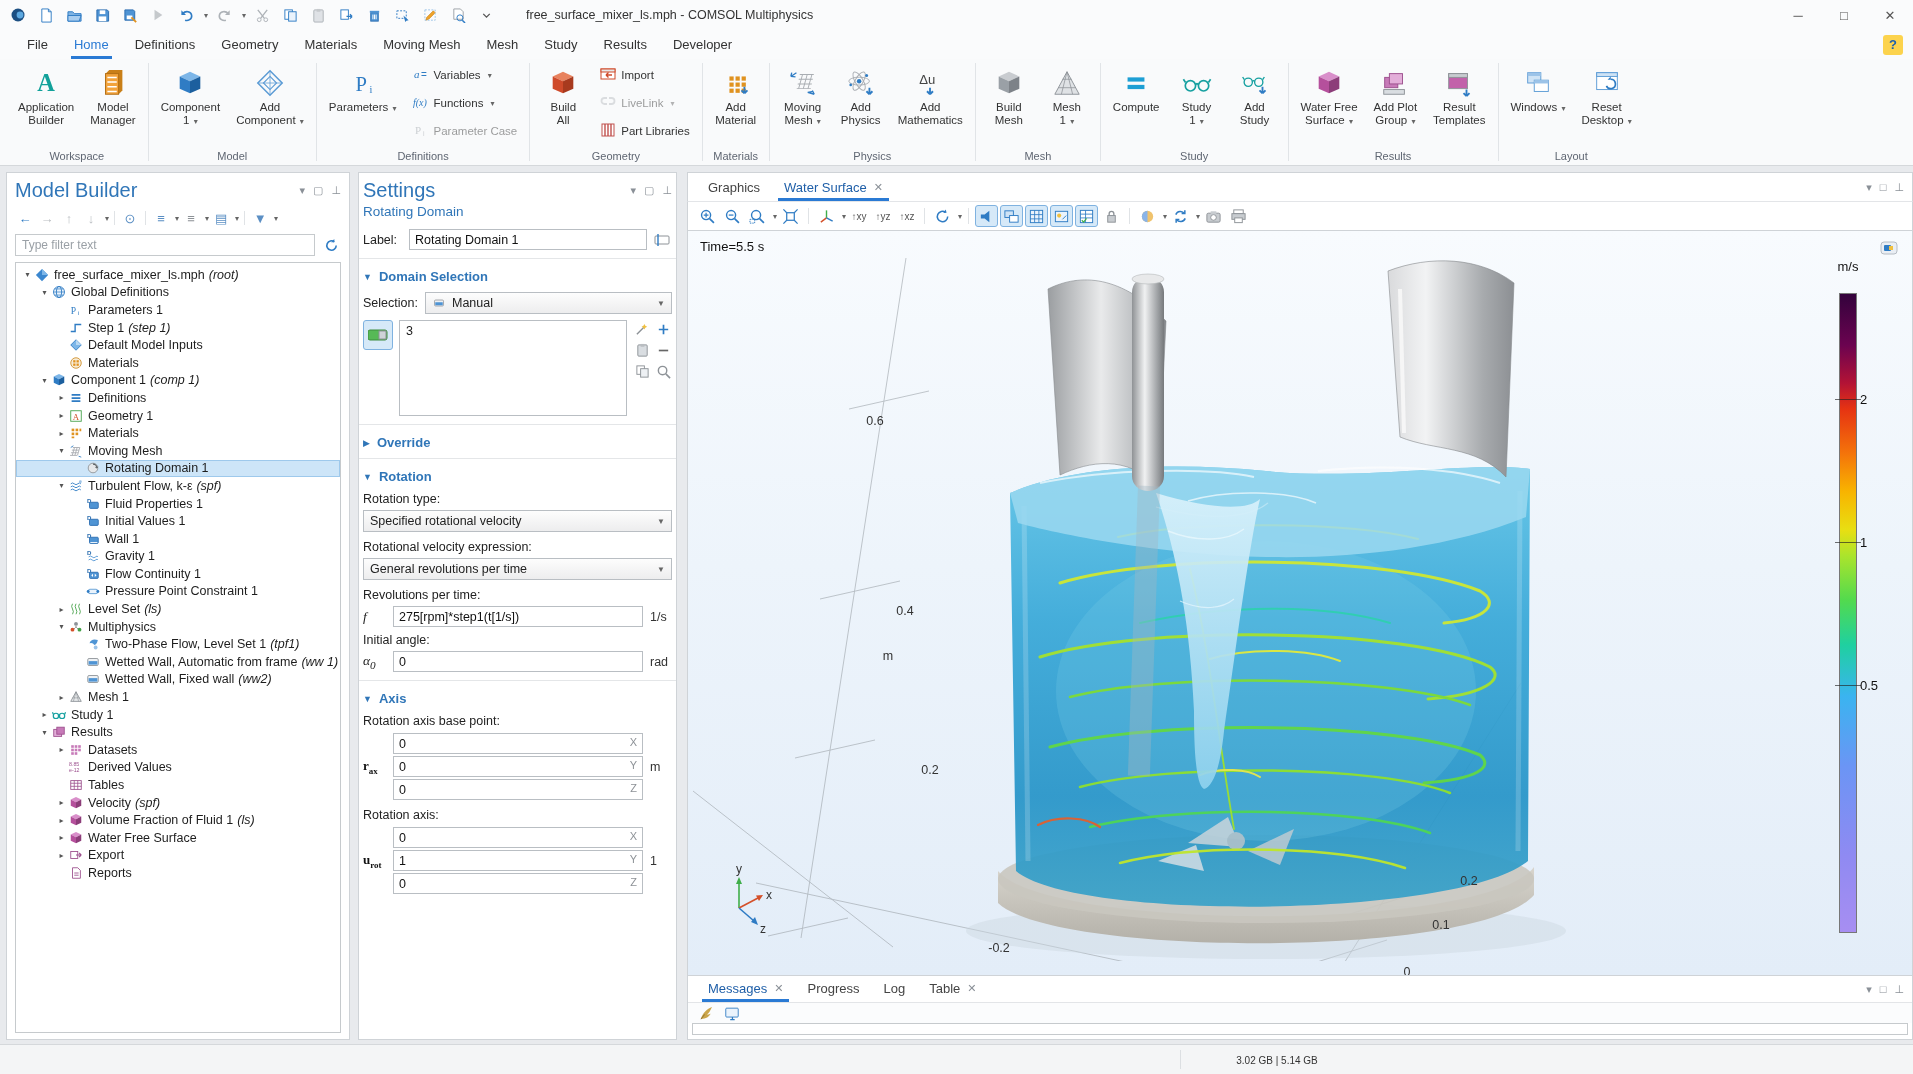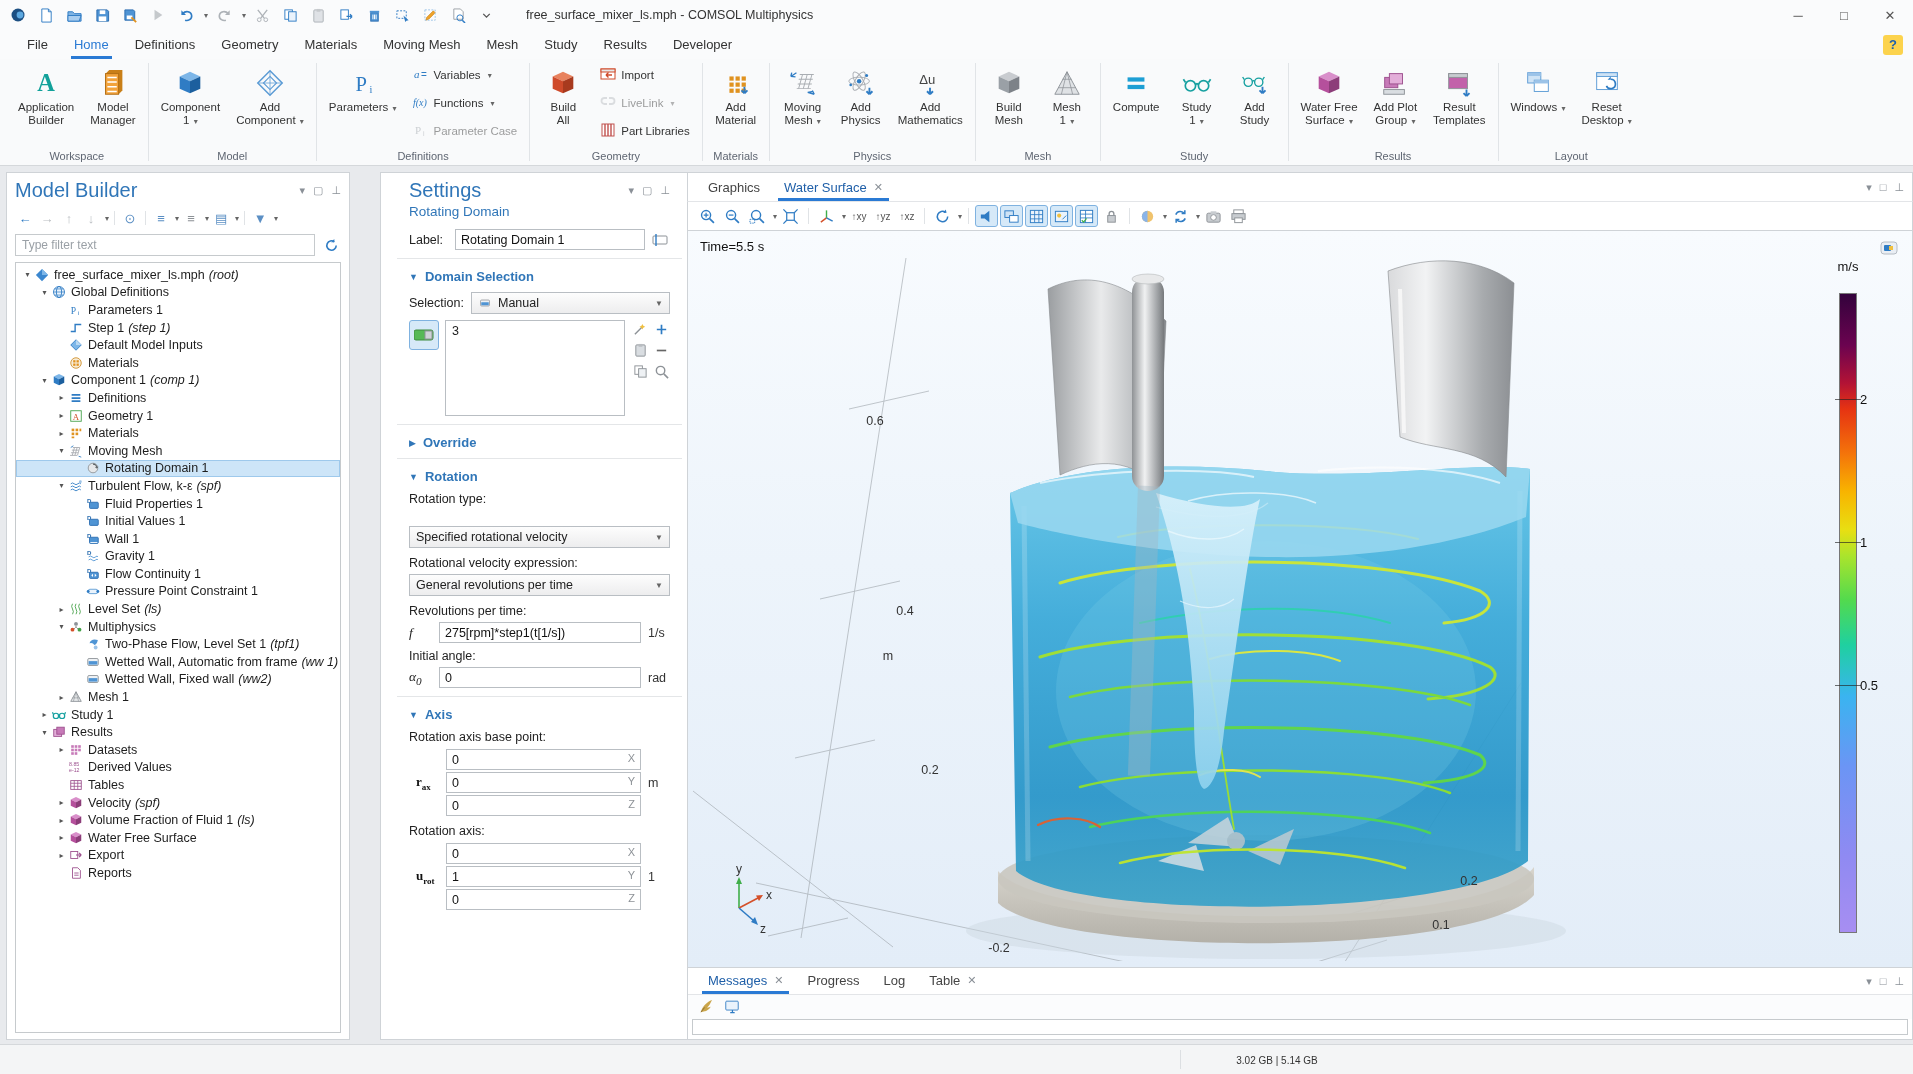--- a/index.html
+++ b/index.html
@@ -47,21 +47,21 @@
   .rsmallcol { display:flex; flex-direction:column; justify-content:space-between;
     padding:2px 2px; height:82px; }
   .rsmall { display:flex; align-items:center; gap:5px; font-size:11.5px; color:#333;
     padding:2px 6px; border-radius:3px; }
   .dd { font-size:8px; color:#666; margin-left:2px; }
 
   
   .panel { position:absolute; top:172px; background:#fff; border:1px solid #cfd3d7; }
   #mb-panel { left:6px; width:344px; height:868px; display:flex; flex-direction:column;
     padding:6px 8px; }
-  #settings-panel { left:380px; width:319px; height:868px; padding:6px 28px; overflow:hidden; }
+  #settings-panel { left:358px; width:319px; height:868px; padding:6px 4px; overflow:hidden; }
   #graphics-col { position:absolute; left:687px; top:172px; width:1226px; height:868px;
     display:flex; flex-direction:column; }
 
   .phead { display:flex; align-items:center; }
   .ptitle { font-size:20px; color:#3076b8; }
   .phead-icons { margin-left:auto; display:flex; gap:8px; color:#8a9097; font-size:11px; }
   .phead-icons span { cursor:default; }
 
   
   #mb-toolbar { display:flex; align-items:center; gap:2px; margin:6px 0 6px 0; height:20px; }
@@ -100,21 +100,21 @@
     border-radius:3px; display:flex; align-items:center; justify-content:center; }
   #sel-list { flex:1; height:96px; border:1px solid #b9bec3; background:#fff;
     padding:3px 6px; font-size:12.5px; }
   #sel-icons { display:grid; grid-template-columns:18px 18px; grid-auto-rows:18px; gap:3px; }
   .sel-ic { display:flex; align-items:center; justify-content:center; border-radius:2px; }
   .sfield { position:relative; flex:1; }
   .xyz { position:absolute; right:6px; top:3px; font-size:11px; color:#8d9297; }
   .unit { font-size:12.5px; color:#333; margin-left:7px; width:22px; }
   .vec { display:flex; align-items:center; margin-bottom:8px; }
   .vec-sym { width:30px; font-size:13px; color:#111; font-weight:bold;
-    font-family:"Liberation Serif",serif;margin-left:7px; }
+    font-family:"Liberation Serif",serif; }
   .vec-inputs { flex:1; display:flex; flex-direction:column; gap:2px; }
   .sym { width:30px; font-family:"Liberation Serif",serif; font-style:italic; font-size:13.5px; }
 
   
   #gtabbar { height:30px; background:#fff; border:1px solid #cfd3d7; border-bottom:1px solid #e3e5e8;
     display:flex; align-items:flex-end; padding:0 8px; }
   .gtab { padding:5px 12px 6px 12px; font-size:13px; color:#444; position:relative;
     display:flex; align-items:center; gap:7px; }
   .gtab.active { color:#1f5fa8; }
   .gtab.active::after { content:""; position:absolute; left:6px; right:6px; bottom:0;
@@ -136,21 +136,21 @@
       #f4740a 25%,#f8b400 31%,#e8df12 37%,#abe42c 41%,#52da4e 48%,#1fd0a0 55%,
       #3ab4f0 63%,#6b95f5 74%,#8f8af2 88%,#a78ef2 100%); }
   #cb-unit { position:absolute; left:1136px; top:28px; width:48px; text-align:center;
     font-size:13px; color:#111; }
   .cb-tick { position:absolute; left:1172px; transform:translateY(-50%); font-size:13px; color:#111; }
   .cb-mark { position:absolute; left:1147px; width:26px; height:1px; background:#222;
     opacity:.65; }
   #mini-icon { position:absolute; right:14px; top:10px; }
 
   
-  #msg-panel { height:72px; background:#fff; border:1px solid #cfd3d7; border-top:none;
+  #msg-panel { height:64px; background:#fff; border:1px solid #cfd3d7; border-top:none;
     display:flex; flex-direction:column; }
   #msg-tabbar { height:27px; display:flex; align-items:flex-end; padding:0 8px;
     border-bottom:1px solid #e3e5e8; }
   #msg-toolbar { height:27px; display:flex; align-items:center; gap:6px; padding:0 8px;
     background:#fbfcfd; }
   #msg-input { margin:0 4px 4px 4px; height:18px; border:1px solid #c6cacd; background:#fff; }
 
   
   #statusbar { position:absolute; left:0; bottom:0; width:1913px; height:30px;
     background:#f4f5f6; border-top:1px solid #d5d8db; }
@@ -1192,21 +1192,21 @@
   <div class="sect" style="color:#3076b8">
     <span class="sc">▶</span>
     <span>Override</span>
   </div>
   <div class="s-divider"></div>
 
   <div class="sect">
     <span class="sc">▼</span>
     <span>Rotation</span>
   </div>
-  <div class="s-cap" style="margin-bottom:20px">Rotation type:</div>
+  <div class="s-cap" style="margin-bottom:4px">Rotation type:</div>
   <div class="sdrop" style="margin-bottom:8px">
     <span>Specified rotational velocity</span>
       <span class="dd">▼</span>
   </div>
   <div class="s-cap" style="margin-bottom:4px">Rotational velocity expression:</div>
   <div class="sdrop" style="margin-bottom:8px">
     <span>General revolutions per time</span>
       <span class="dd">▼</span>
   </div>
   <div class="s-cap" style="margin-bottom:4px">Revolutions per time:</div>

